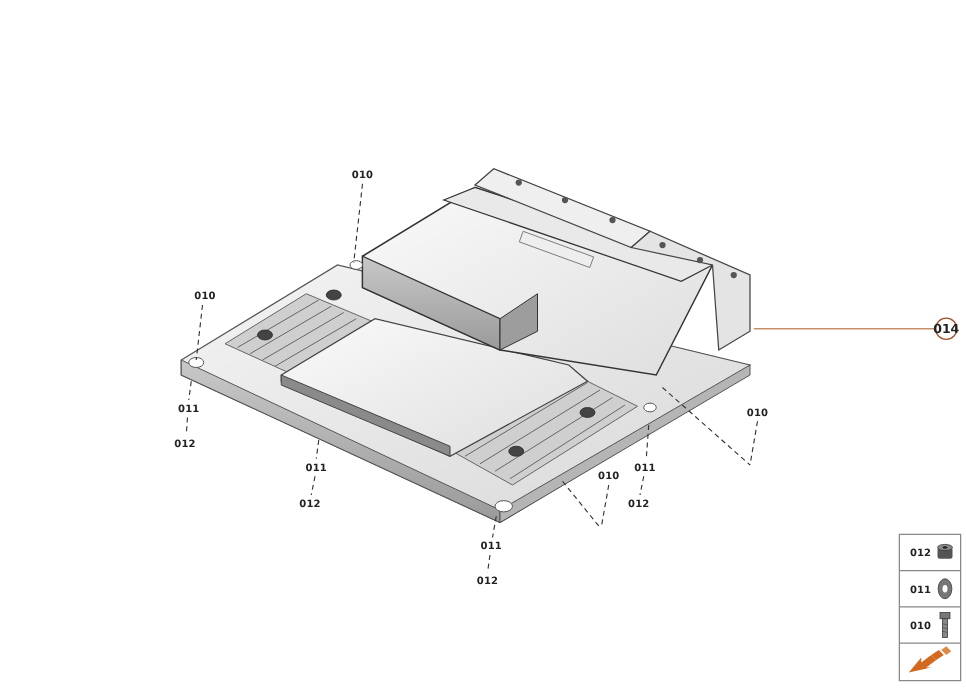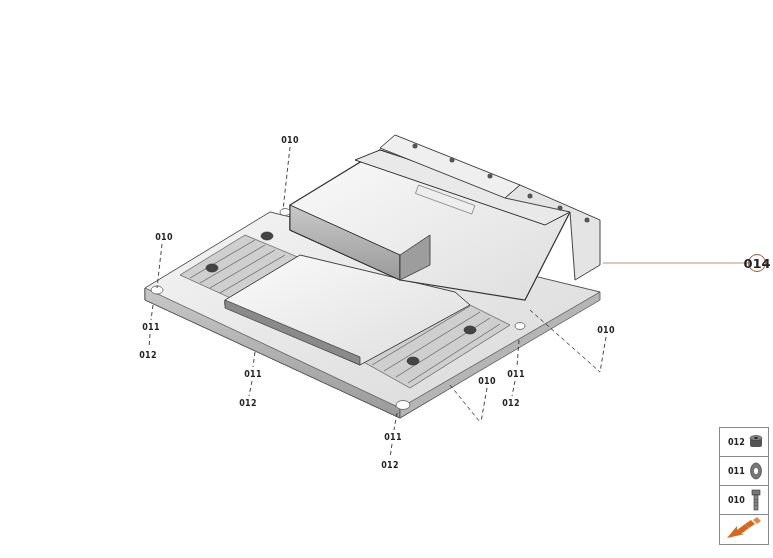--- a/index.html
+++ b/index.html
@@ -1,20 +1,20 @@
 <!DOCTYPE html>
 <html><head>
 <meta charset="utf-8">
 <style>
   html, body { margin:0; padding:0; background:#ffffff; }
   body { width:773px; height:558px; position:relative; overflow:hidden; font-family:"DejaVu Sans", sans-serif; }
   #canvas { position:absolute; left:0; top:0; width:773px; height:558px; }
   .callout { position:absolute; font-size:8px; font-weight:bold; color:#222; letter-spacing:0.2px; transform:translate(-50%,-50%); white-space:nowrap; }
   .ref-circle { position:absolute; width:18px; height:18px; border:1.4px solid #a0522d; border-radius:50%; background:#fff;
-    display:flex; align-items:center; justify-content:center; font-size:13px; font-weight:bold; color:#222; box-sizing:border-box; }
+    display:flex; align-items:center; justify-content:center; font-size:10px; font-weight:bold; color:#222; box-sizing:border-box; }
   .legend { position:absolute; left:719px; top:427px; width:48px; border:1px solid #888; background:#fff; }
   .legend-row { height:29px; border-bottom:1px solid #888; display:flex; align-items:center; justify-content:space-between; padding:0 4px 0 8px; box-sizing:border-box; }
   .legend-row:last-child { border-bottom:none; justify-content:center; padding:0; }
   .legend-label { font-size:8px; font-weight:bold; color:#222; }
   .legend-icon { width:16px; height:20px; display:flex; align-items:center; justify-content:center; }
 </style>
 </head>
 <body>
 
 <svg id="canvas" viewBox="0 0 773 558" xmlns="http://www.w3.org/2000/svg">

